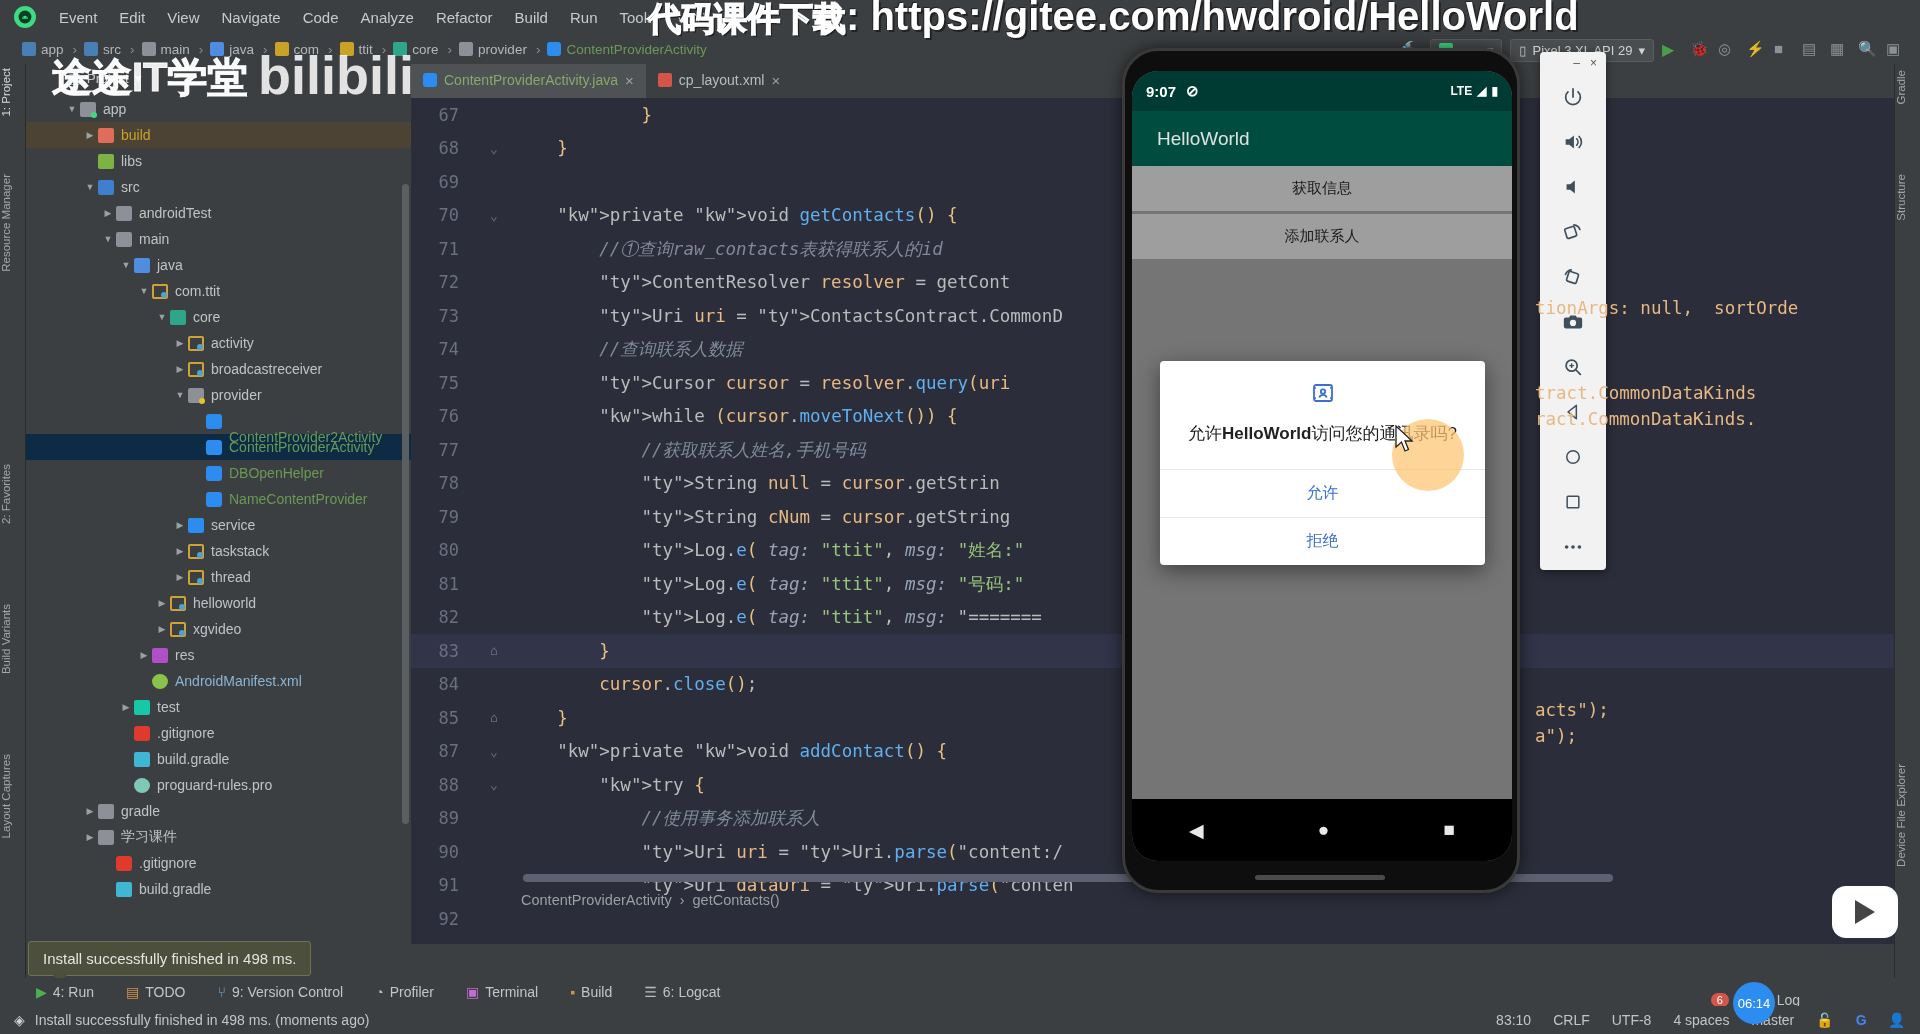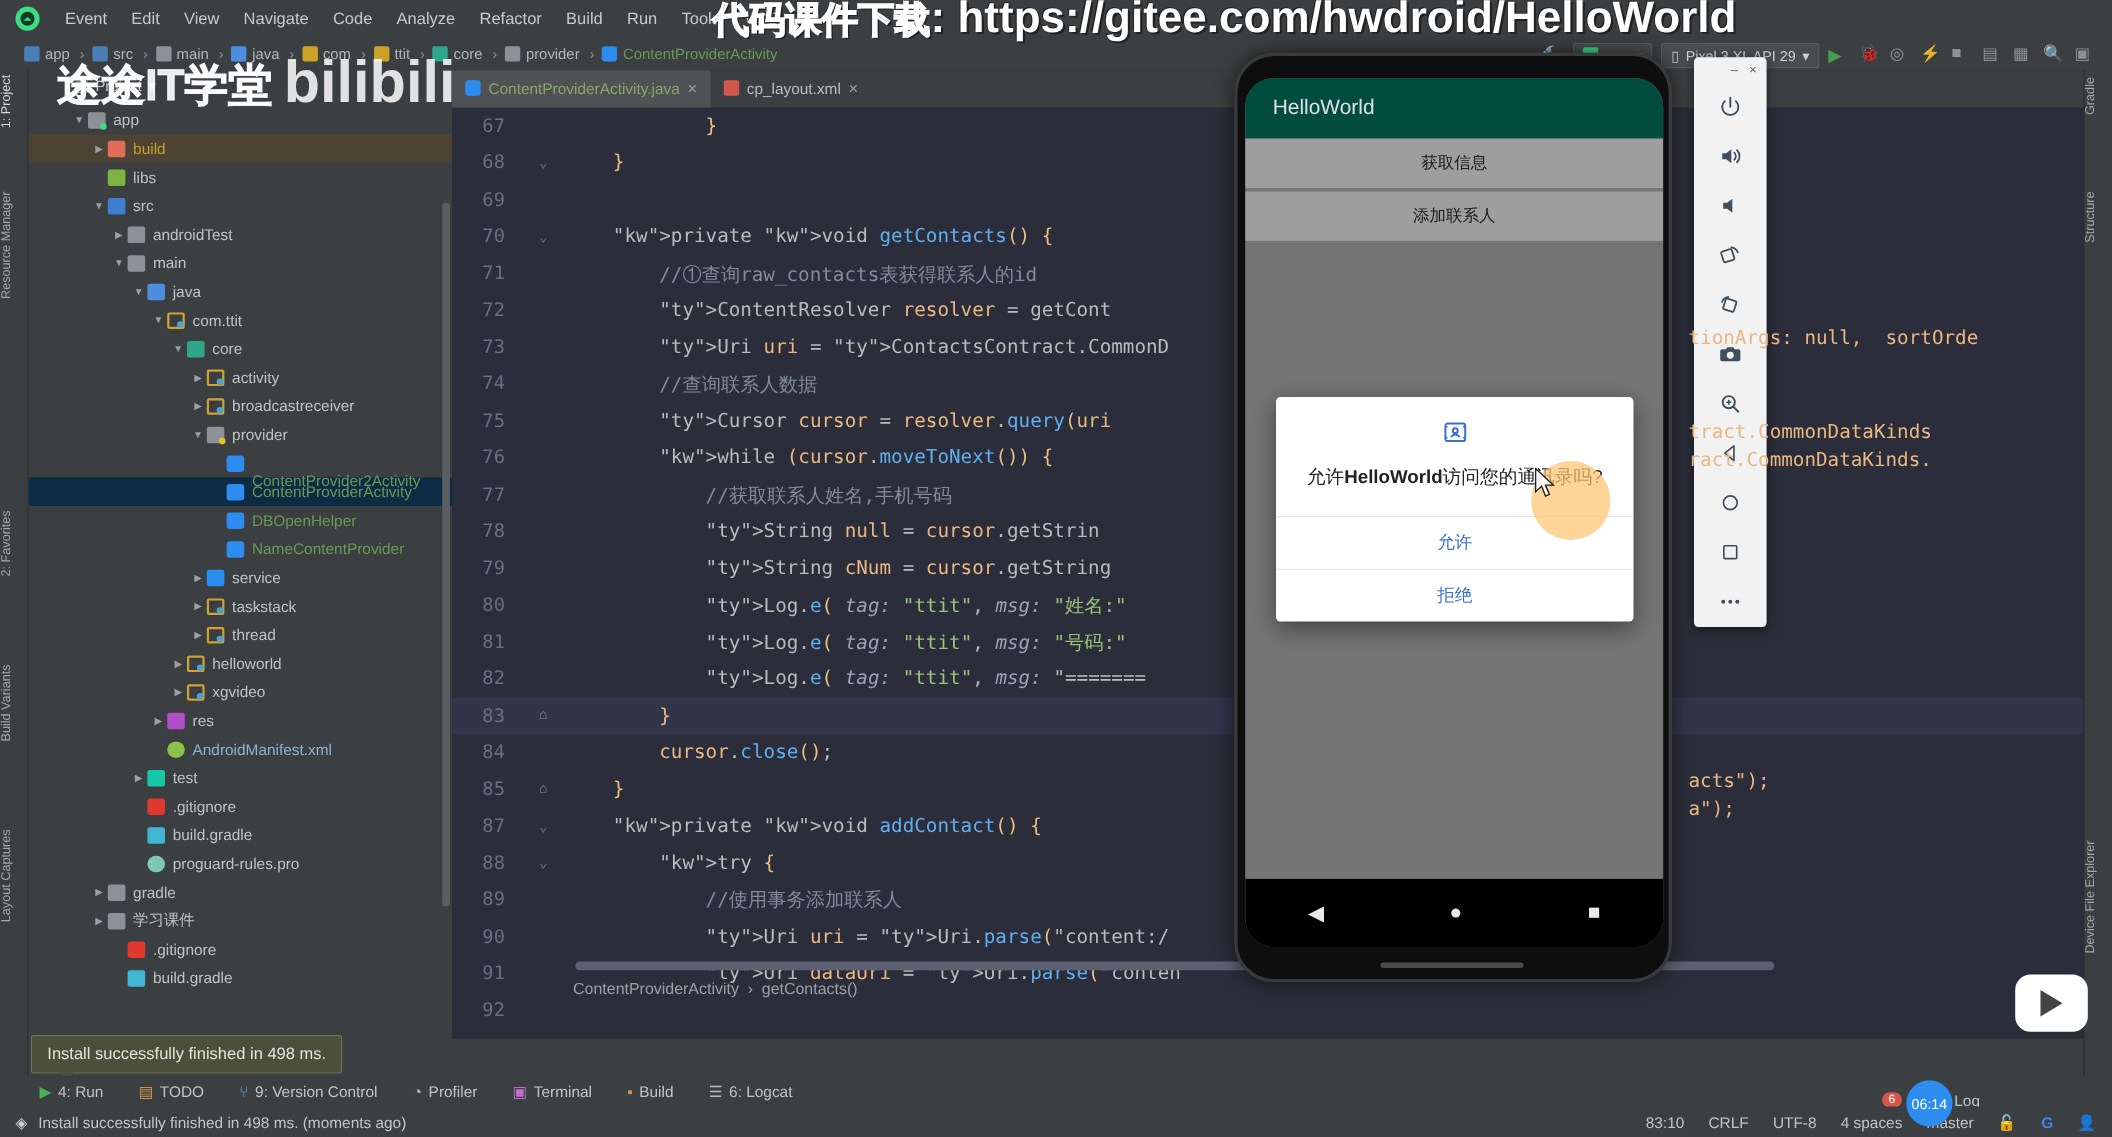--- a/index.html
+++ b/index.html
@@ -80,21 +80,21 @@
   .cl { position:relative; height:33.5px; display:flex; align-items:center;
     white-space:pre; }
   .cl.cur { background:#32344a; }
   .ln { width:62px; text-align:right; padding-right:14px; color:#6b6f80;
     font-size:17px; flex:none; }
   .gut { width:42px; flex:none; text-align:center; color:#6b6f80; font-size:13px; }
   .ctext { flex:1; }   
   .fn { color:#61afef; }
   .va { color:#e8b882; }
   .st { color:#98c379; }
-  .cm { color:#808a9a; }
+  .cm { color:#808a9a; font-style:italic; }
   .br { color:#e8c07d; }
   .pr { color:#9aa3b5; font-style:italic; }
   .editor-hscroll { position:absolute; left:112px; bottom:62px; width:1090px;
      height:8px; background:#5d6071; border-radius:4px; }
   .breadcrumb-bottom { position:absolute; left:0; bottom:30px; height:28px;
      display:flex; align-items:center; gap:8px; padding-left:110px;
      color:#9aa0a4; font-size:14.5px; background:transparent; }
 
   
   .emu { position:absolute; left:1122px; top:48px; width:410px; height:845px; }
@@ -513,20 +513,31 @@
     <div class="breadcrumb-bottom">
       <span>ContentProviderActivity</span>
       <span>›</span>
       <span>getContacts()</span>
     </div>
   </div>
 
   <div class="emu">
     <div class="phone">
       <div class="screen">
+        <div class="statusbar">
+          <span style="display:flex;align-items:center;gap:10px">
+            <span>9:07</span>
+            <span>⊘</span>
+          </span>
+          <span style="display:flex;align-items:center;gap:5px;font-size:12px">
+            <span>LTE</span>
+            <span>◢</span>
+            <span>▮</span>
+          </span>
+        </div>
         <div class="appbar">
           <span>HelloWorld</span>
         </div>
         <div class="emubtn">获取信息</div>
         <div class="emubtn">添加联系人</div>
 
         <div class="dialog">
           <div class="dlg-icon">
             <svg width="24" height="24" viewBox="0 0 24 24" fill="none" stroke="#3b6fd4" stroke-width="1.8">
               <rect x="3" y="4" width="18" height="16" rx="2"></rect>

